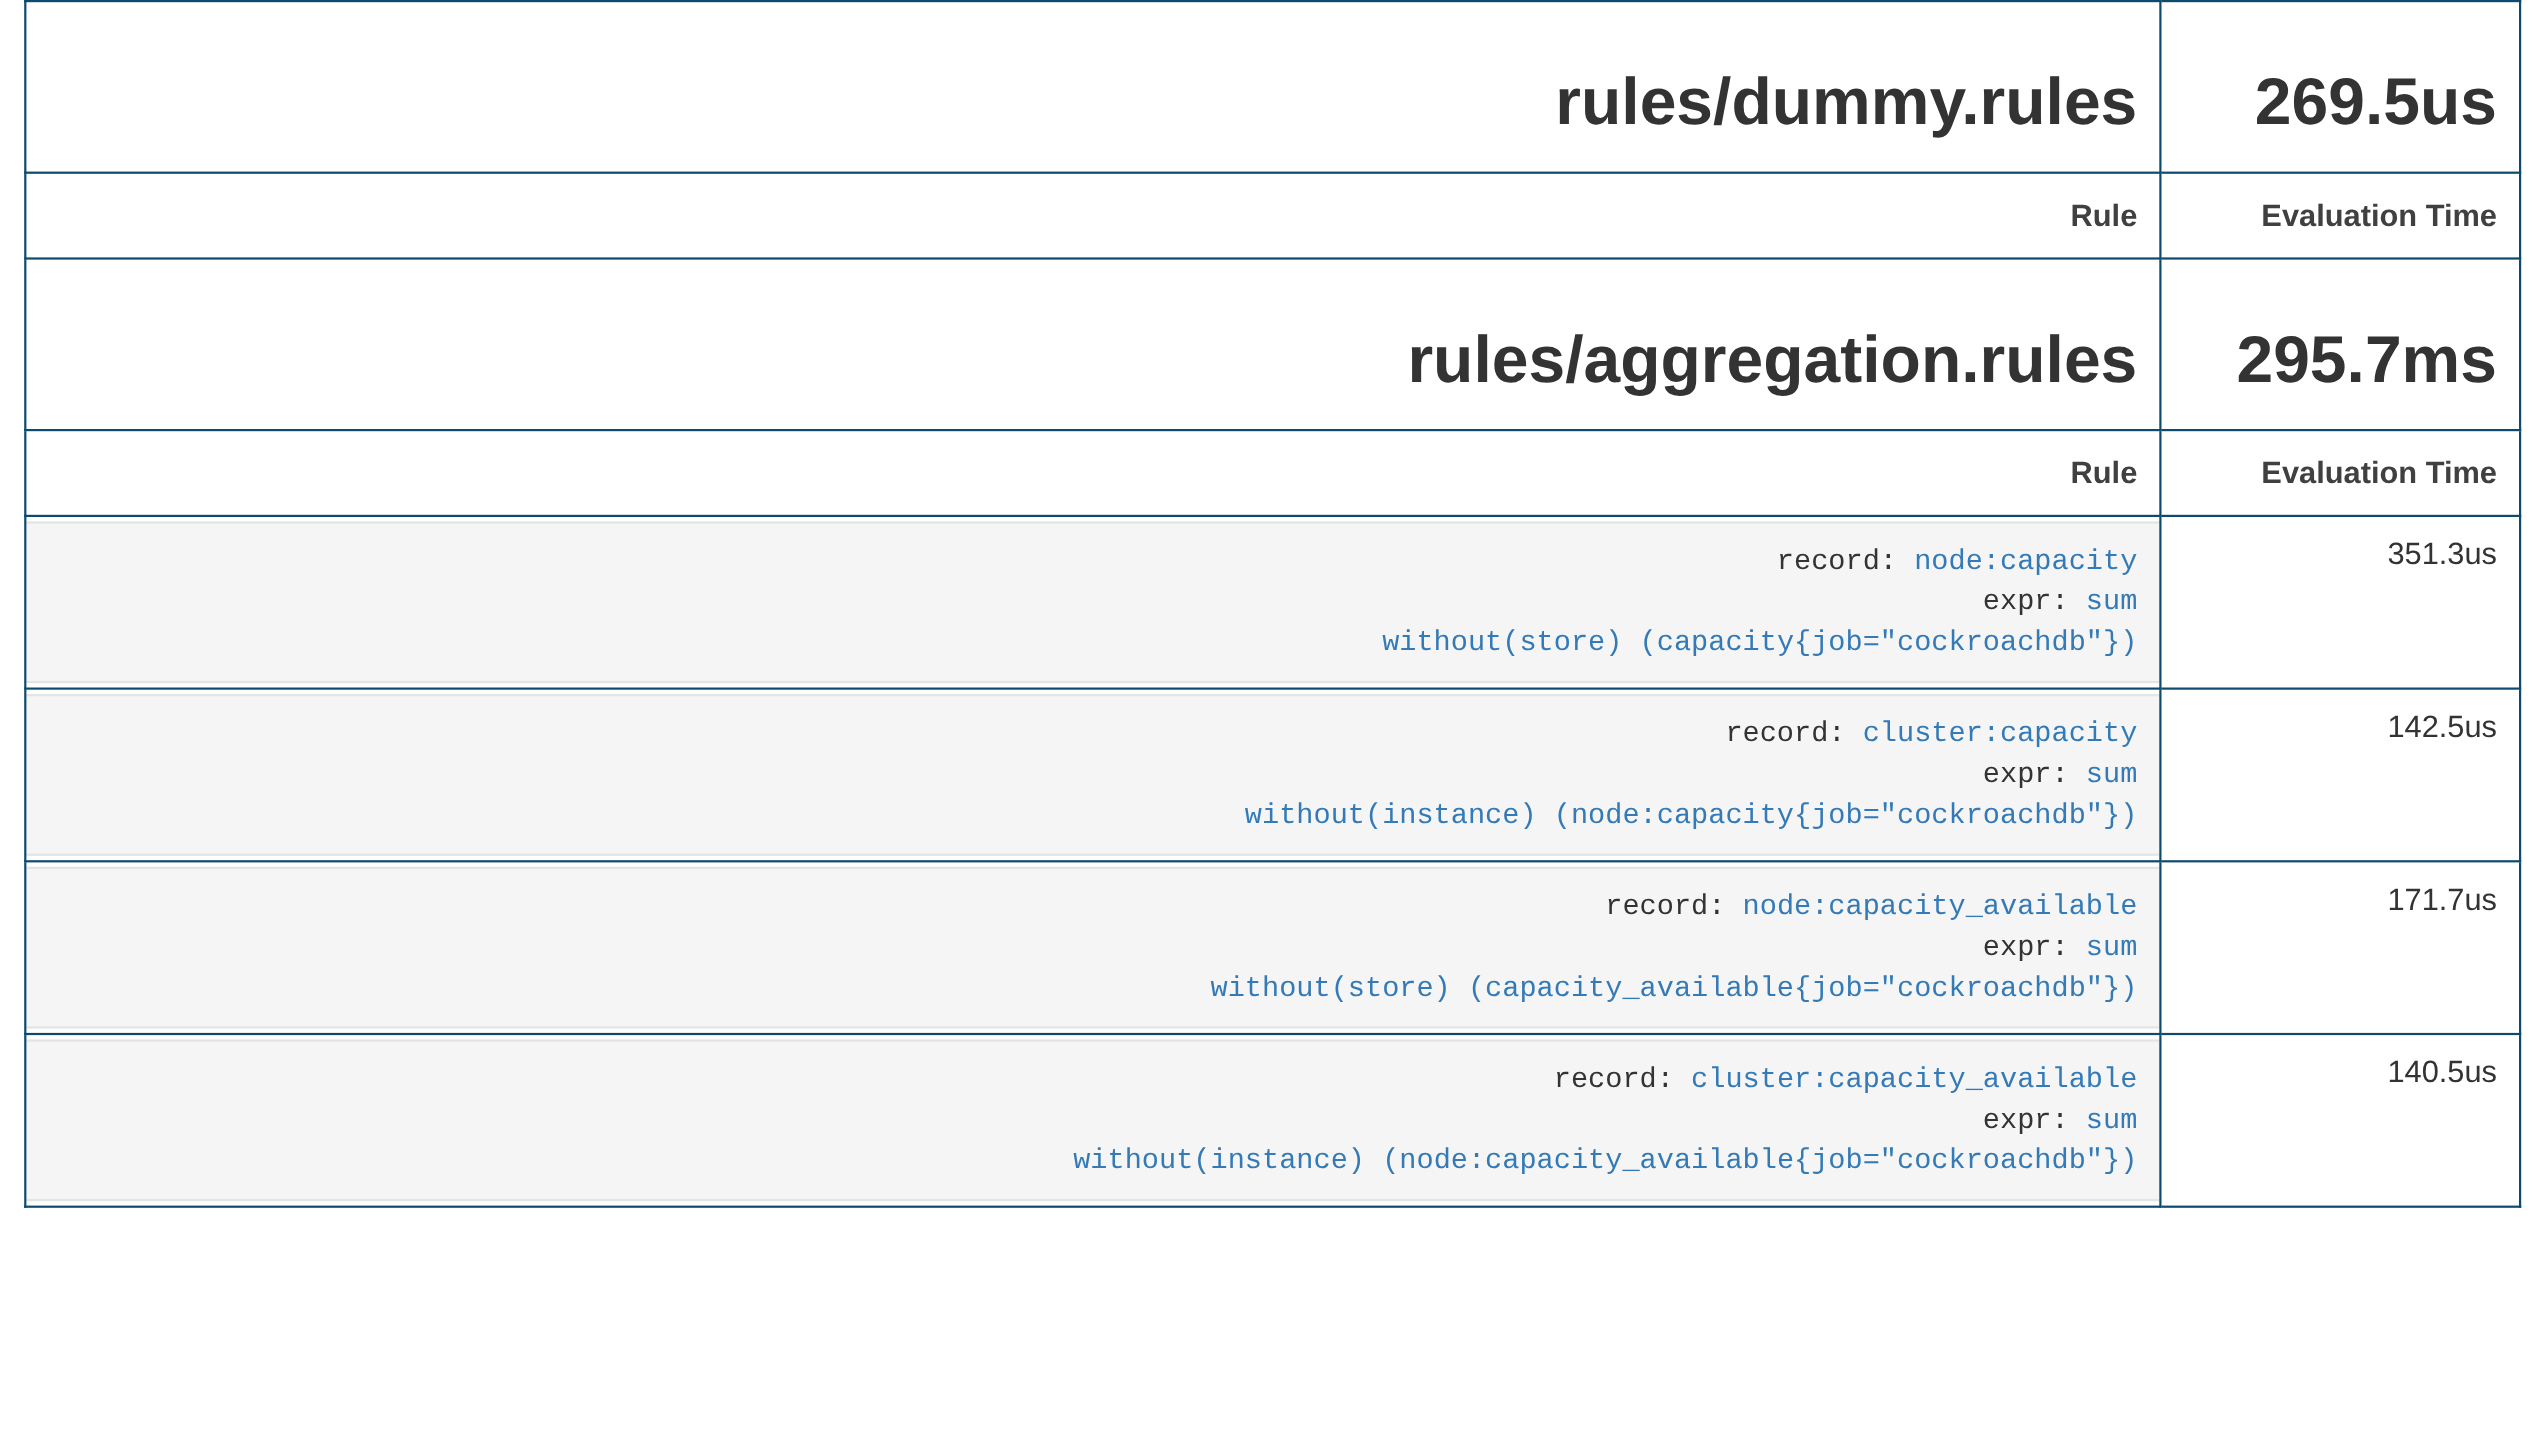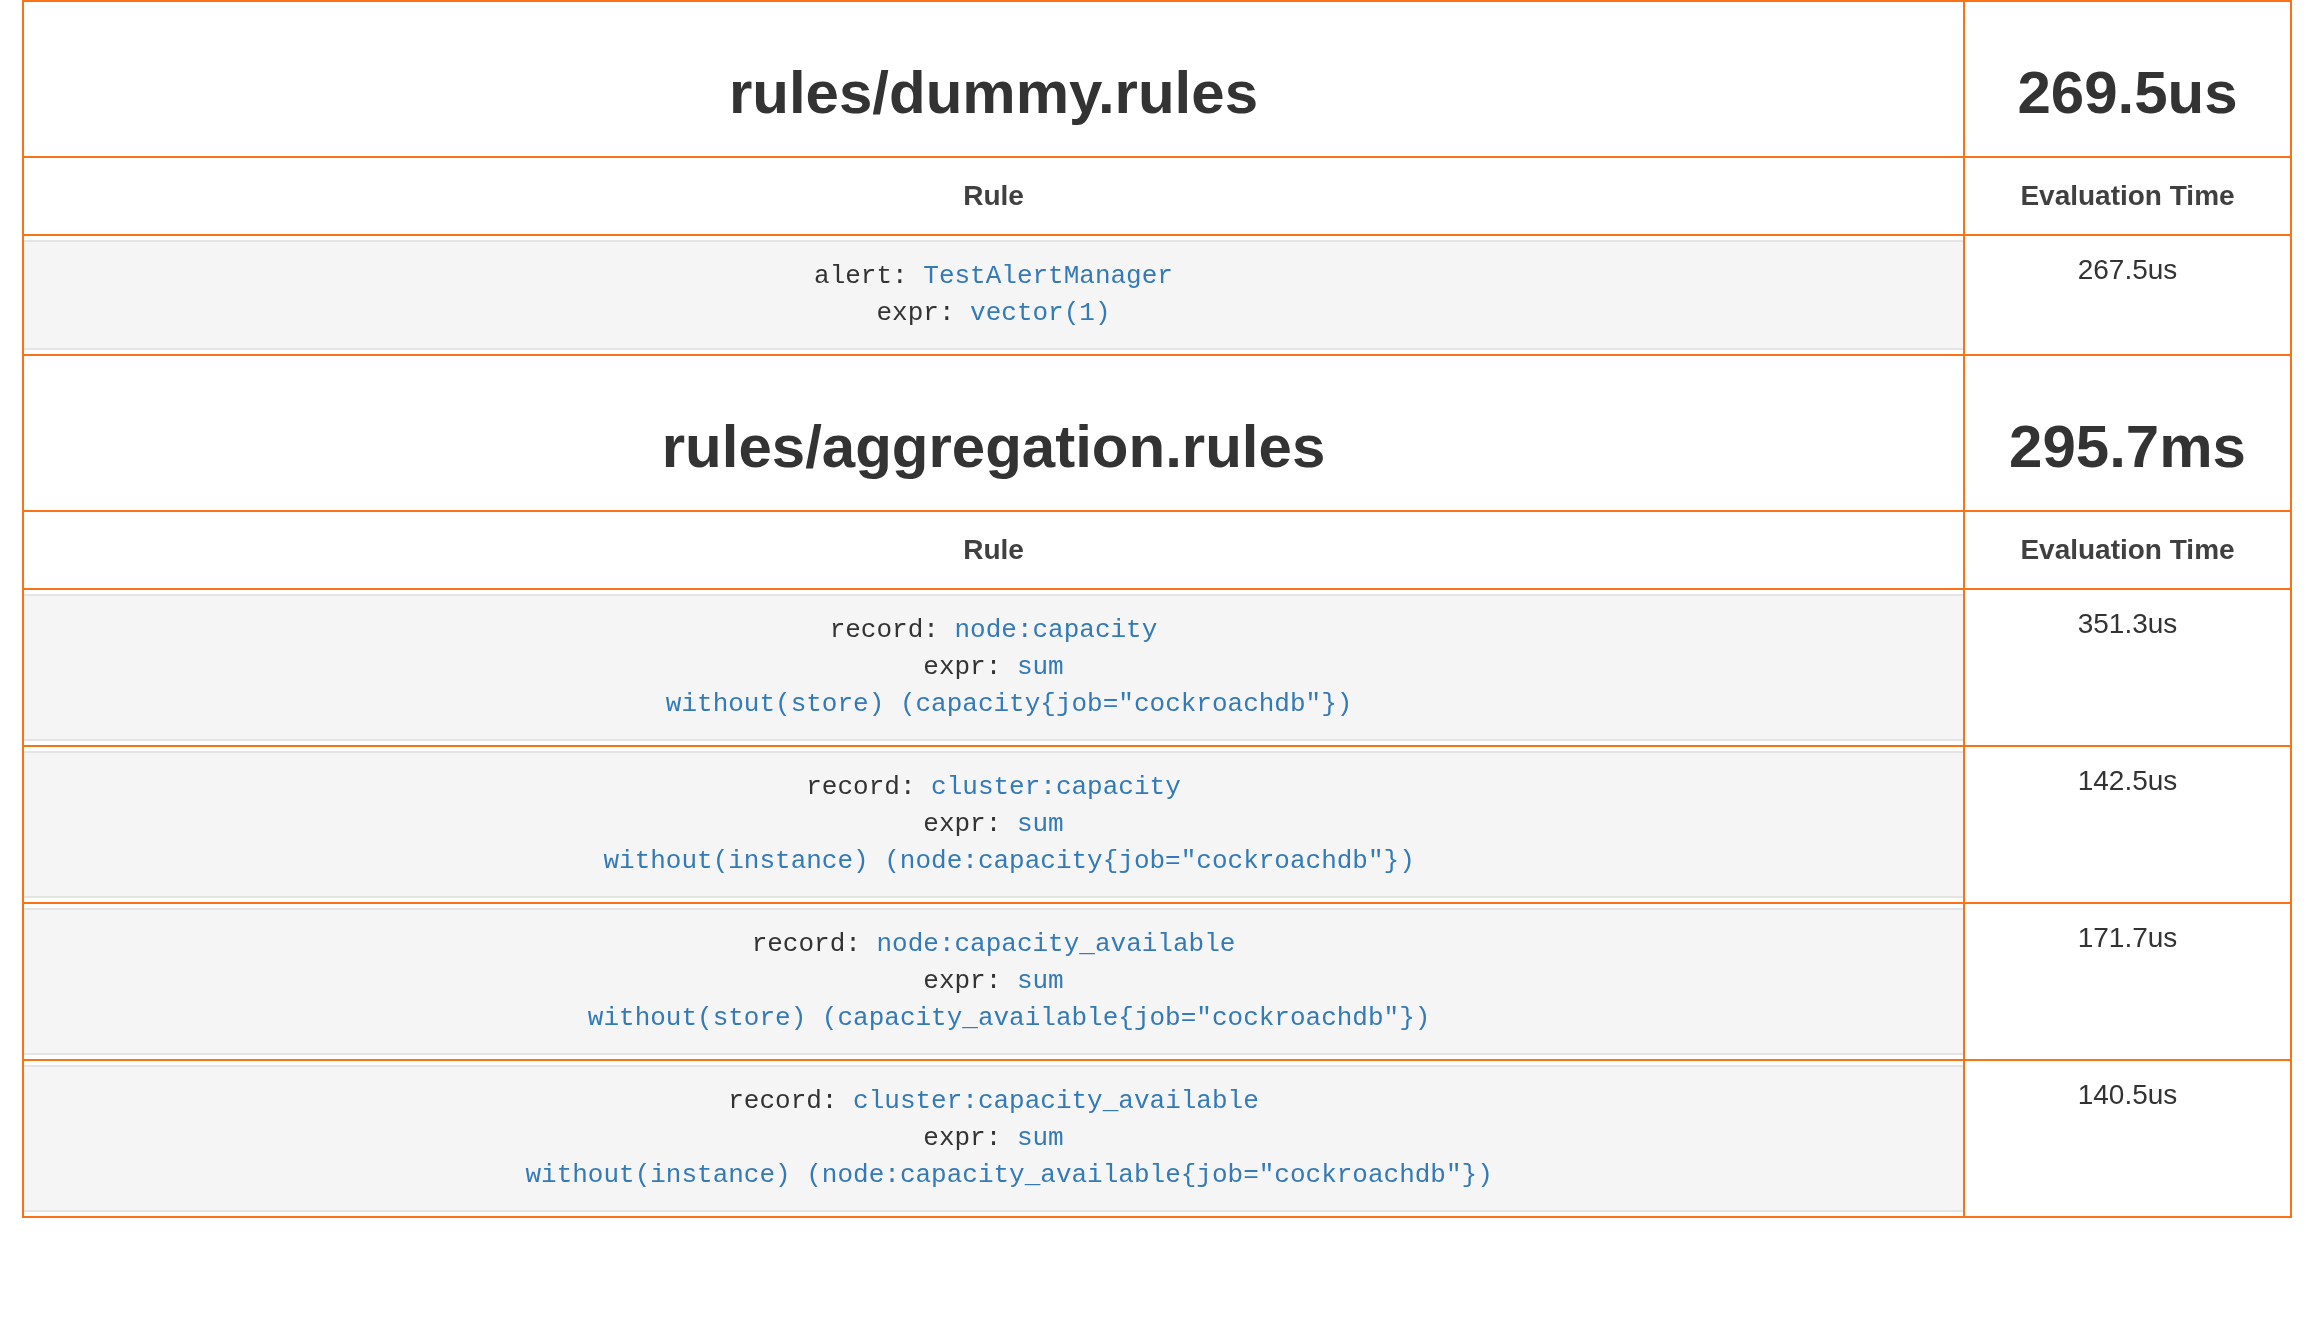--- a/index.html
+++ b/index.html
@@ -18,22 +18,22 @@
     font-size: 72px; line-height: 76px; font-weight: 700; color: #333;
   }
   table.rules-table {
     border-collapse: collapse;
     width: 2268px;
     table-layout: fixed;
   }
   table.rules-table col.col-rule { width: 1941px; }
   table.rules-table col.col-time { width: 327px; }
   table.rules-table th, table.rules-table td {
-    border: 2px solid #f97316;
-    text-align: center;
+    border: 2px solid #0c4a6e;
+    text-align: right;
     vertical-align: top;
   }
   
   .group-row th {
     padding: 20px 20px 12px 20px;
     background: #fff;
     vertical-align: middle;
   }
   .group-row h2 {
     margin: 38px 0 18px 0;
@@ -87,29 +87,20 @@
         <h2>rules/dummy.rules</h2>
       </th>
       <th>
         <h2>269.5us</h2>
       </th>
     </tr>
     <tr class="head-row">
       <th>Rule</th>
       <th>Evaluation Time</th>
     </tr>
-    <tr class="rule-row">
-      <td class="rule-cell">
-        <div class="rule-pre">
-          <div class="code-line"><span>alert: </span><a class="code-link">TestAlertManager</a></div>
-          <div class="code-line"><span>expr: </span><a class="code-link">vector(1)</a></div>
-        </div>
-      </td>
-      <td class="time-cell">267.5us</td>
-    </tr>
 
     <tr class="group-row">
       <th>
         <h2>rules/aggregation.rules</h2>
       </th>
       <th>
         <h2>295.7ms</h2>
       </th>
     </tr>
     <tr class="head-row">

